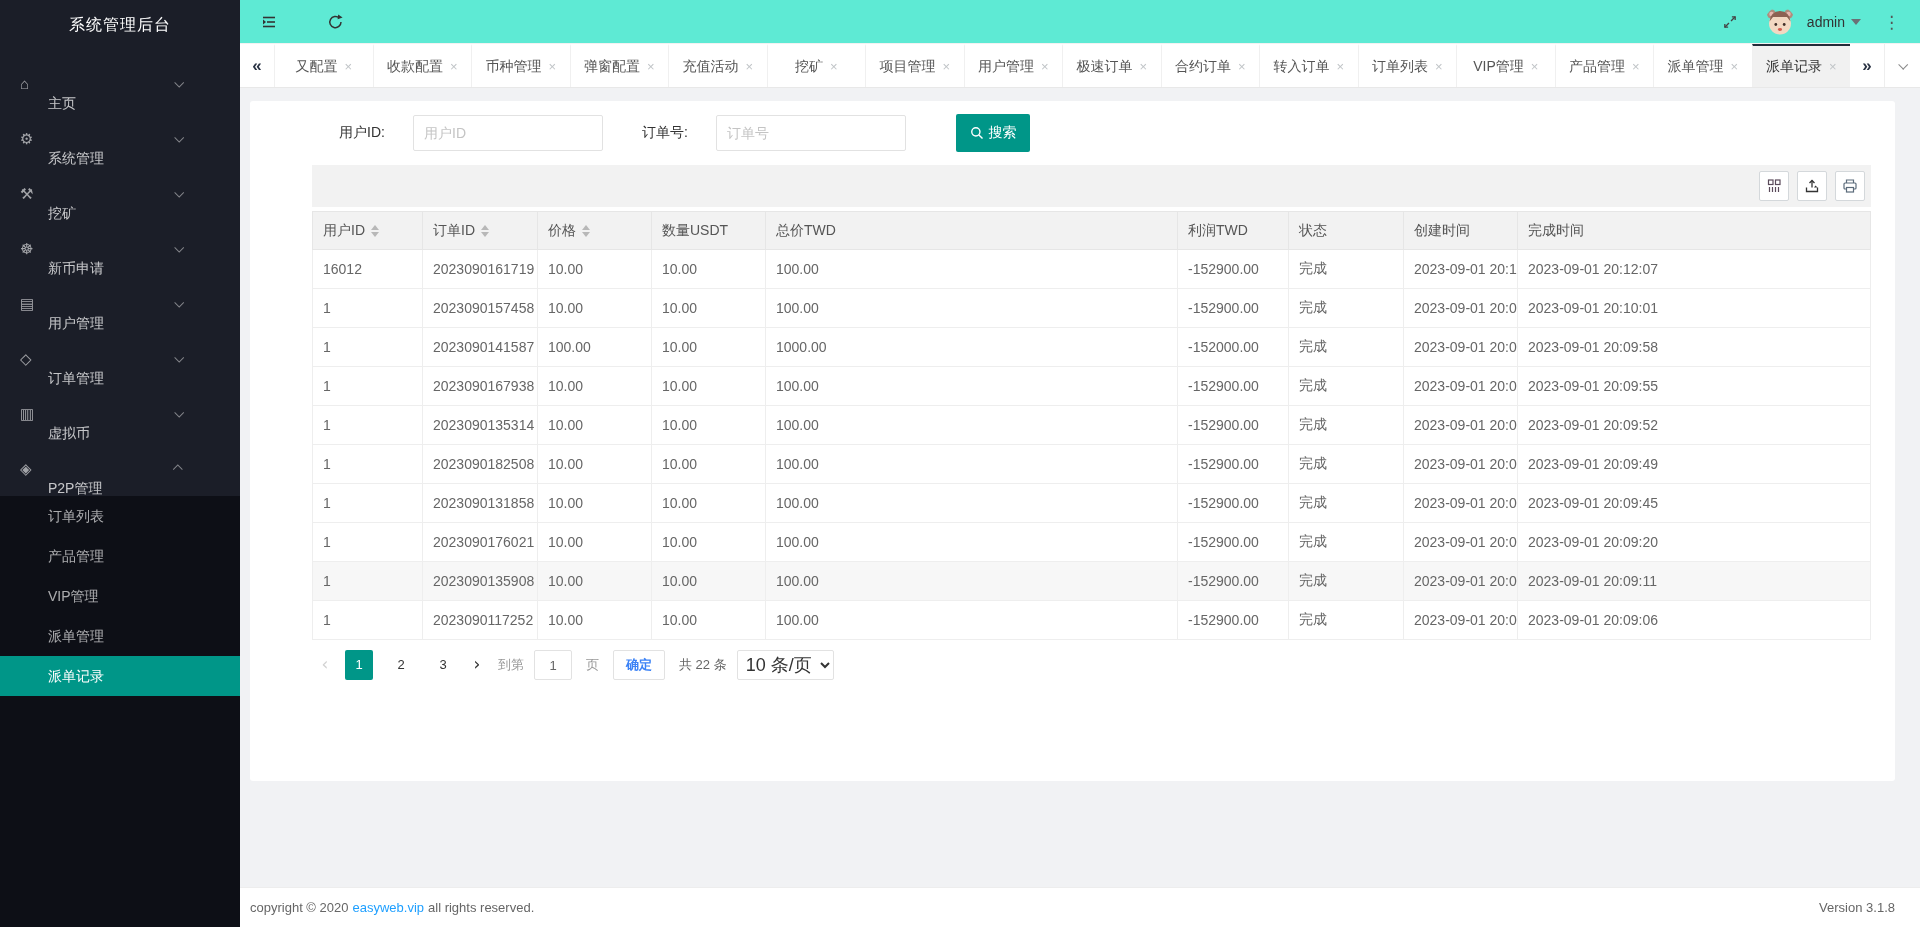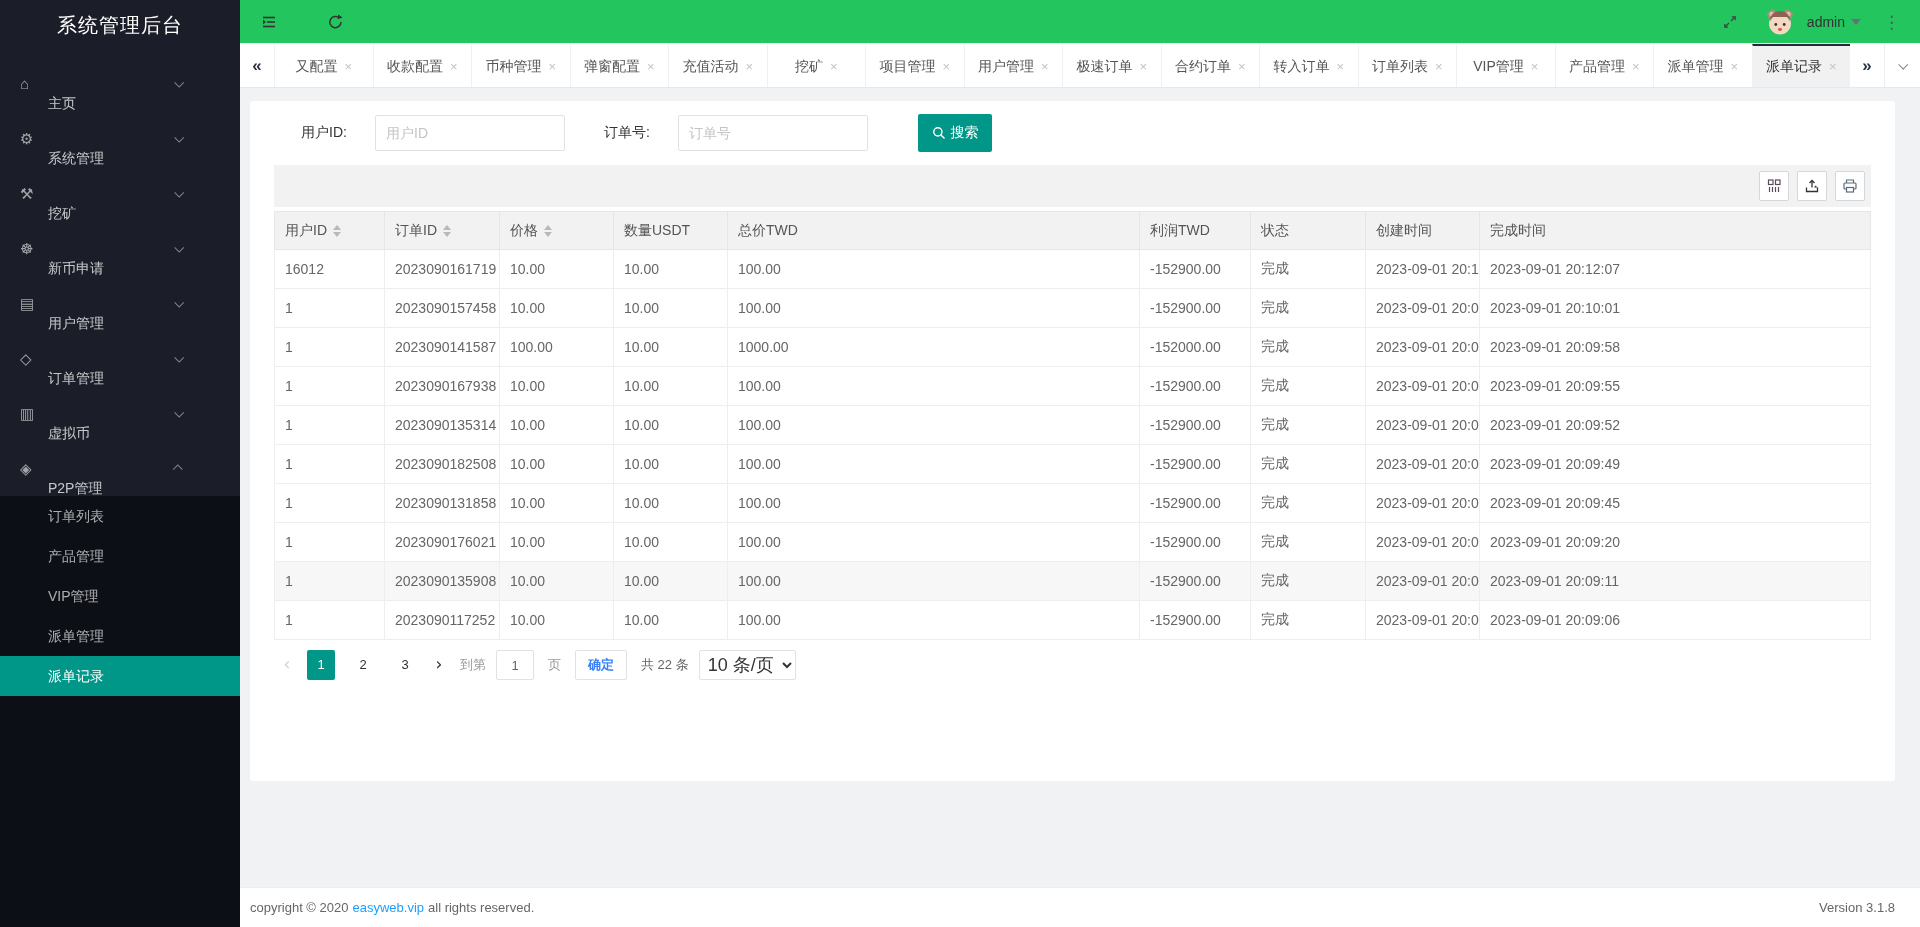--- a/index.html
+++ b/index.html
@@ -1,56 +1,56 @@
 <!DOCTYPE html>
 <html style="--accent: #009688; --sidebar-bg: #1b1e28; --submenu-bg: #0d0f16; --page-bg: #f1f2f4; --link: #1e9fff;"><head>
 <meta charset="utf-8">
 <style>
   * { margin:0; padding:0; box-sizing:border-box; }
   html,body { width:1920px; height:927px; overflow:hidden; }
   body { font-family:"Liberation Sans","DejaVu Sans",sans-serif; font-size:14px; background:var(--page-bg,#f1f2f4); color:#333; }
 
   
   .sidebar { position:fixed; left:0; top:0; width:240px; height:927px; background:var(--sidebar-bg,#1b1e28); display:flex; flex-direction:column; z-index:10; }
-  .sidebar-title { height:50px; line-height:50px; text-align:center; color:#fff; font-size:20px; letter-spacing:1px; flex:0 0 auto; margin-bottom:6px; }
+  .sidebar-title { height:50px; line-height:50px; text-align:center; color:#fff; font-size:16px; letter-spacing:1px; flex:0 0 auto; margin-bottom:6px; }
   .menu-item { height:55px; flex:0 0 auto; display:flex; align-items:center; padding-left:20px; color:rgba(255,255,255,.75); cursor:pointer; }
   .mi-icon { width:28px; font-size:15px; color:rgba(255,255,255,.6); }
   .mi-label { font-size:14px;margin-top:40px; }
   .chev { display:inline-block; width:7px; height:7px; border-right:1.5px solid rgba(255,255,255,.45); border-bottom:1.5px solid rgba(255,255,255,.45); }
   .menu-item .chev { margin-left:auto; margin-right:58px; }
   .chev.down { transform:rotate(45deg) translateY(-1px); }
   .chev.up { transform:rotate(-135deg) translateY(-1px); }
   .submenu { flex:1 1 auto; background:var(--submenu-bg,#0d0f16); padding-top:0; }
   .submenu-item { height:40px; line-height:40px; padding-left:48px; color:rgba(255,255,255,.65); font-size:14px; cursor:pointer; }
   .submenu-item.active { background:var(--accent,#009688); color:#fff; }
 
   
   .main { margin-left:240px; width:1680px; }
 
-  .topbar { height:44px; background:#22c55e; display:flex; align-items:center; padding:0 14px 0 12px; border-bottom:1px solid #f2f2f2;gap:32px; }
+  .topbar { height:44px; background:#5eead4; display:flex; align-items:center; padding:0 14px 0 12px; border-bottom:1px solid #f2f2f2;gap:32px; }
   .tb-icon { width:34px; height:28px; display:flex; align-items:center; justify-content:center; cursor:pointer; color:#333; }
   .tb-right { margin-left:auto; display:flex; align-items:center; gap:4px; }
   .avatar { width:30px; height:30px; border-radius:50%; overflow:hidden; margin:0 8px 0 14px; }
   .admin-wrap { display:flex; align-items:center; gap:6px; cursor:pointer; color:#333; }
   .caret-dn { width:0; height:0; border-left:5px solid transparent; border-right:5px solid transparent; border-top:6px solid #6b7076; }
   .dots { font-size:17px; color:#555; padding:0 6px; margin-left:12px; cursor:pointer; font-family:"DejaVu Sans",sans-serif; }
 
   
   .tabbar { height:44px; background:#fff; display:flex; align-items:stretch; border-bottom:1px solid #e8e8e8; }
   .tab-scroll { width:34px; display:flex; align-items:center; justify-content:center; font-size:17px; font-weight:bold; color:#2a3344; cursor:pointer; flex:0 0 auto; }
   .tabs { flex:1 1 auto; display:flex; overflow:hidden; }
   .tab { flex:1 1 0; display:flex; align-items:center; justify-content:center; gap:7px; font-size:14px; color:#555; border-left:1px solid #f0f0f0; border-top:2px solid transparent; cursor:pointer; white-space:nowrap; overflow:hidden; }
   .tab.active { background:#f1f1f1; border-top:2px solid #242b38; color:#333; }
   .tab-close { color:#c0c4c7; font-size:13px; cursor:pointer; }
   .tab-dd { width:36px; flex:0 0 auto; display:flex; align-items:center; justify-content:center; border-left:1px solid #eee; color:#888; cursor:pointer; }
   .tab-dd .chev { border-color:#888; }
 
   
   .content { height:799px; background:var(--page-bg,#f1f2f4); padding:13px 25px 0 10px; }
-  .card { background:#fff; border-radius:3px; height:680px; }
+  .card { background:#fff; border-radius:3px; height:680px;padding-left:38px; }
 
   .search-row { height:64px; display:flex; align-items:center; padding-left:24px; }
   .f-label { width:85px; padding-right:12px; text-align:right; color:#333; flex:0 0 auto; }
   .f-input { width:190px; height:36px; border:1px solid #e2e2e2; border-radius:2px; padding:0 10px; font-size:14px; color:#666; outline:none; margin-left:16px; font-family:inherit; }
   .f-input::placeholder { color:#c4c4c4; }
   .grp2 { margin-left:12px; display:flex; align-items:center; }
   .grp1 { display:flex; align-items:center; }
   .search-btn { margin-left:50px; height:38px; width:74px; background:var(--accent,#009688); color:#fff; border:none; border-radius:2px; font-size:14px; display:flex; align-items:center; justify-content:center; gap:5px; cursor:pointer; font-family:inherit; }
 
   .toolbar { margin:0 24px; height:42px; background:#f2f2f2; display:flex; align-items:center; justify-content:flex-end; padding-right:6px; gap:8px; }

